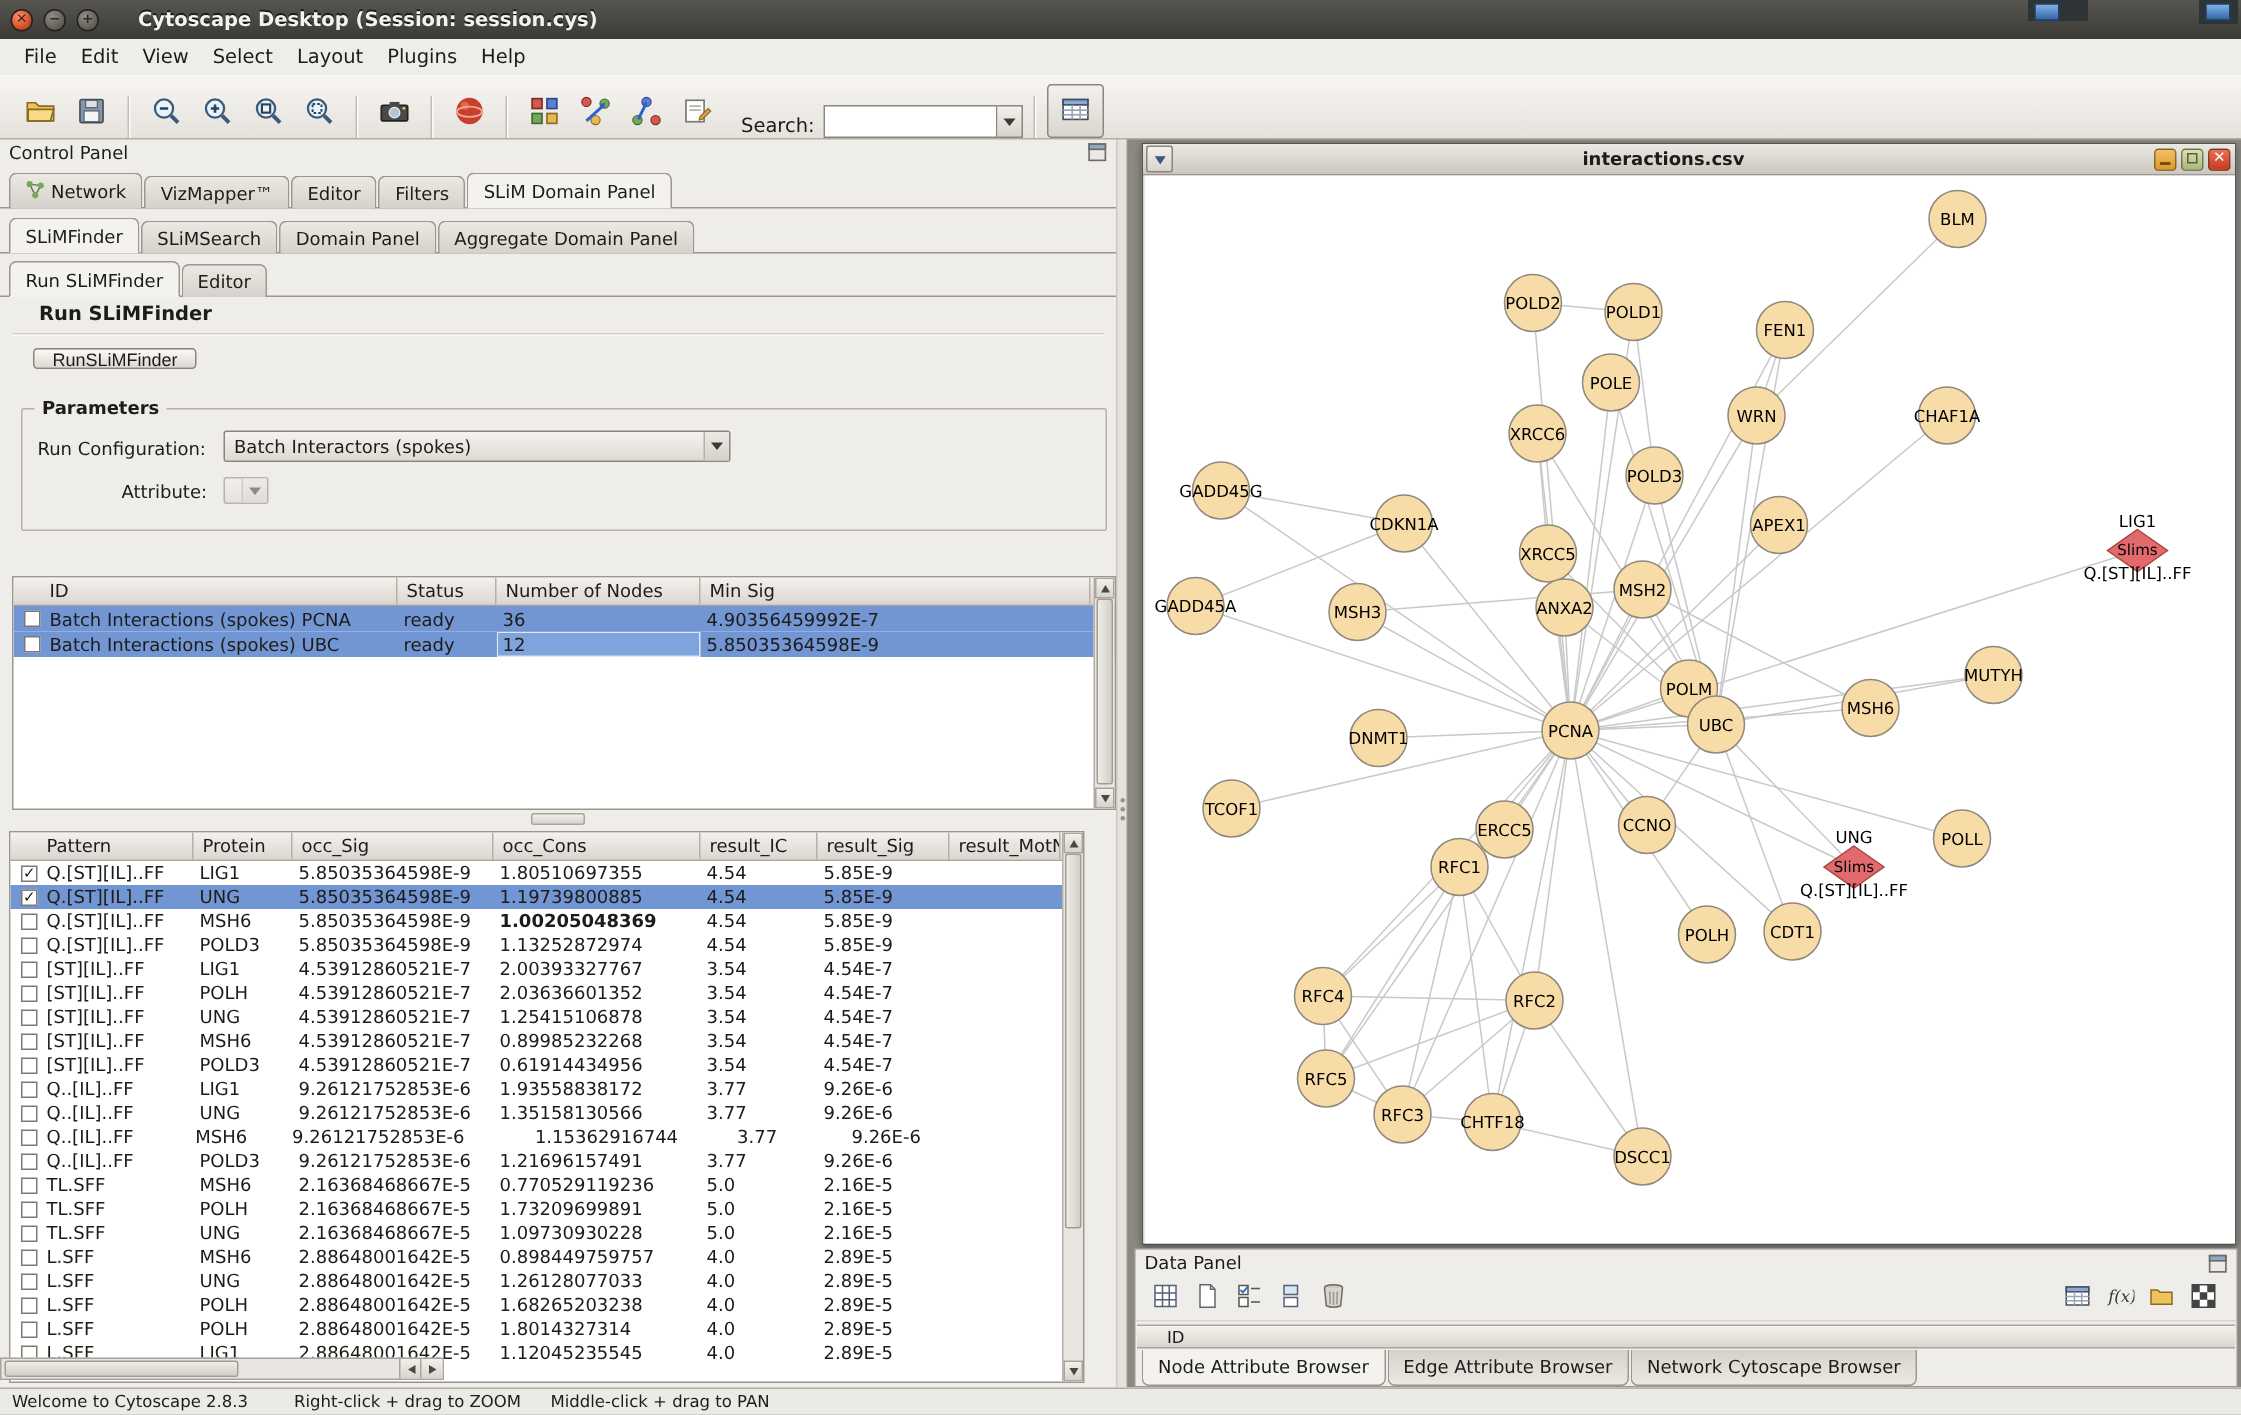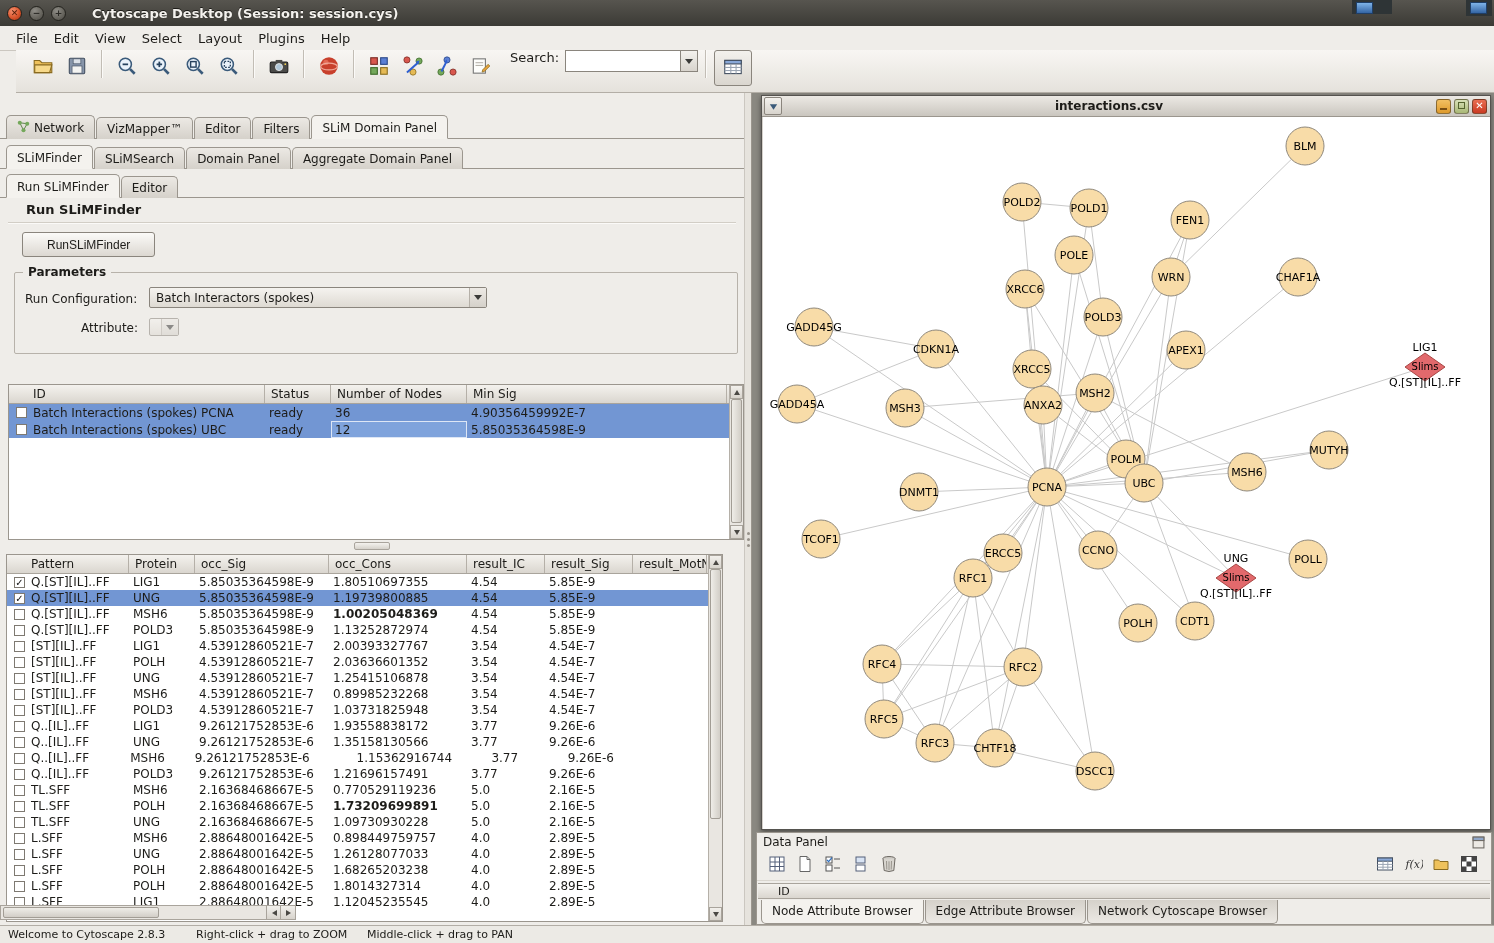--- a/index.html
+++ b/index.html
@@ -13,21 +13,21 @@
   .tb-gray{background:radial-gradient(circle at 35% 30%,#8E8C86,#696760 55%,#4B4944);color:#2b2a26;}
   #window-title{color:#F4F2EE;font-weight:bold;font-size:13px;margin-left:26px;text-shadow:0 -1px 0 #1c1b17;}
   .artifact{position:absolute;top:0;height:14px;background:#2E3436;}
   .artifact .blue{position:absolute;top:2px;left:4px;width:15px;height:10px;background:linear-gradient(#7EB3E8,#3465A4);border:1px solid #1f3f68;}
 
   
   #menubar{position:absolute;top:26px;left:0;right:0;height:24px;background:#EFEDE9;border-bottom:1px solid #CBC7C0;display:flex;align-items:center;padding-left:8px;z-index:20;}
   .menu-item{padding:3px 8px;font-size:13px;}
 
   
-  #toolbar{position:absolute;top:50px;left:16px;right:0;height:42px;background:linear-gradient(#F8F6F3,#E5E2DC);border-bottom:1px solid #B3AEA6;display:flex;align-items:flex-start;padding-left:10px;z-index:20;}
+  #toolbar{position:absolute;top:50px;left:0;right:0;height:42px;background:linear-gradient(#F8F6F3,#E5E2DC);border-bottom:1px solid #B3AEA6;display:flex;align-items:flex-end;padding-left:10px;z-index:20;}
   .tool-btn{width:32px;height:32px;display:flex;align-items:center;justify-content:center;border:1px solid transparent;border-radius:3px;}
   .tool-btn.boxed{border:1px solid #8A857D;background:linear-gradient(#F3F1ED,#DAD6CF);width:36px;height:34px;}
   .tool-sep{width:0;height:28px;border-left:1px solid #C2BDB5;border-right:1px solid #FBFAF8;margin:0 7px;}
   .search-label{font-size:13px;margin:0 6px 0 12px;}
   .search-input{width:116px;height:22px;border:1px solid #8A857D;background:#fff;font-size:12px;padding:0 4px;box-sizing:border-box;}
   .combo-arrow-btn{width:17px;height:22px;border:1px solid #8A857D;border-left:none;background:linear-gradient(#F3F1ED,#D8D4CD);display:flex;align-items:center;justify-content:center;box-sizing:border-box;}
   .arr-down{width:0;height:0;border-left:4px solid transparent;border-right:4px solid transparent;border-top:5px solid #3a3a38;}
 
   
   #control-panel{position:absolute;top:92px;left:0;width:744px;height:833px;background:#EFEDE9;}
@@ -39,21 +39,21 @@
   .tabrow{position:absolute;left:0;right:0;border-bottom:1px solid #9B968E;display:flex;align-items:flex-end;padding-left:6px;}
   #tabs1{top:20px;height:26px;}
   #tabs2{top:50px;height:26px;}
   #tabs3{top:80px;height:25px;}
   .tab{position:relative;bottom:-1px;display:flex;align-items:center;gap:4px;padding:4px 10px 3px;margin-right:1px;font-size:12px;background:linear-gradient(#ECE9E4,#D5D1CA);border:1px solid #9B968E;border-bottom:none;border-radius:5px 5px 0 0;white-space:nowrap;}
   .tab.active{background:#F4F2EE;padding-top:5px;border-bottom:1px solid #F4F2EE;z-index:2;}
 
   #run-heading{position:absolute;top:110px;left:26px;font-weight:bold;font-size:13px;}
   #run-rule{position:absolute;top:130px;left:8px;right:8px;border-top:1px solid #D2CEC6;border-bottom:1px solid #FBFAF8;}
   .btn{border:1px solid #8A857D;border-radius:3px;background:linear-gradient(#FBFAF8,#DCD8D1);font-size:12px;color:#1d1c19;}
-  #run-btn{position:absolute;top:140px;left:22px;height:25px;padding:0 24px;}
+  #run-btn{position:absolute;top:140px;left:22px;height:14px;padding:0 12px;}
 
   #params-box{position:absolute;top:180px;left:14px;width:722px;height:80px;border:1px solid #B7B2AA;border-radius:2px;}
   #params-legend{position:absolute;top:-8px;left:8px;background:#EFEDE9;padding:0 5px;font-weight:bold;font-size:12px;}
   .param-label{position:absolute;font-size:12px;}
   .combo{position:absolute;display:flex;align-items:center;justify-content:space-between;border:1px solid #8A857D;border-radius:2px;background:linear-gradient(#F5F3EF,#DEDAD3);font-size:12px;padding-left:6px;box-sizing:border-box;}
   .combo .arr{width:16px;align-self:stretch;display:flex;align-items:center;justify-content:center;border-left:1px solid #B5B0A8;background:linear-gradient(#EDEAE5,#D5D1CA);}
   .combo.disabled{opacity:.55;}
 
   .tableframe{position:absolute;background:#fff;border:1px solid #9B968E;overflow:hidden;}
   .thead{display:flex;height:19px;background:linear-gradient(#F4F2EE,#DAD6CF);border-bottom:1px solid #A9A49C;box-sizing:border-box;}
@@ -247,20 +247,27 @@
             <rect x="2.5" y="4" width="15" height="3.2" fill="#89A8D8" stroke="#445062"></rect>
             <line x1="2.5" y1="10.4" x2="17.5" y2="10.4" stroke="#9aa4b2"></line>
             <line x1="2.5" y1="13.2" x2="17.5" y2="13.2" stroke="#9aa4b2"></line>
             <line x1="8" y1="7.2" x2="8" y2="16" stroke="#9aa4b2"></line>
             <line x1="12.8" y1="7.2" x2="12.8" y2="16" stroke="#9aa4b2"></line>
           </svg></span>
       </div>
     </div>
 
   <div id="control-panel">
+    <div class="panel-header">
+      <span>Control Panel</span>
+      <span class="float-icon" id="cp-float"><svg width="13" height="13" viewBox="0 0 12 12">
+            <rect x="1" y="1" width="10" height="10" fill="#ECE9E4" stroke="#6E6A64"></rect>
+            <rect x="1" y="1" width="10" height="3.2" fill="#8FA6C8" stroke="#6E6A64"></rect>
+          </svg></span>
+    </div>
     <div id="tabs1" class="tabrow">
         <div class="tab">
           <span><svg width="13" height="13" viewBox="0 0 14 14">
               <line x1="3" y1="3" x2="11" y2="4" stroke="#557a42"></line>
               <line x1="3" y1="3" x2="7" y2="11" stroke="#557a42"></line>
               <line x1="11" y1="4" x2="7" y2="11" stroke="#557a42"></line>
               <circle cx="3" cy="3" r="2.2" fill="#74A85B"></circle>
               <circle cx="11" cy="4" r="2.2" fill="#74A85B"></circle>
               <circle cx="7" cy="11" r="2.2" fill="#74A85B"></circle>
             </svg></span>
@@ -583,21 +590,21 @@
             <span class="cb"></span>
             <span>[ST][IL]..FF</span>
           </div>
           <div class="tcell" style="width: 66px;">
             <span>POLD3</span>
           </div>
           <div class="tcell" style="width: 134px;">
             <span>4.53912860521E-7</span>
           </div>
           <div class="tcell" style="width: 138px;">
-            <span>1.03731825948</span>
+            <span>0.61914434956</span>
           </div>
           <div class="tcell" style="width: 78px;">
             <span>3.54</span>
           </div>
           <div class="tcell" style="width: 88px;">
             <span>4.54E-7</span>
           </div>
           <div class="tcell" style="width: 74px;">
             <span></span>
           </div>
@@ -726,21 +733,21 @@
           <div class="tcell" style="width: 122px;">
             <span class="cb"></span>
             <span>TL.SFF</span>
           </div>
           <div class="tcell" style="width: 66px;">
             <span>POLH</span>
           </div>
           <div class="tcell" style="width: 134px;">
             <span>2.16368468667E-5</span>
           </div>
-          <div class="tcell" style="width: 138px; font-weight: bold;">
+          <div class="tcell" style="width: 138px;">
             <span>1.73209699891</span>
           </div>
           <div class="tcell" style="width: 78px;">
             <span>5.0</span>
           </div>
           <div class="tcell" style="width: 88px;">
             <span>2.16E-5</span>
           </div>
           <div class="tcell" style="width: 74px;">
             <span></span>

